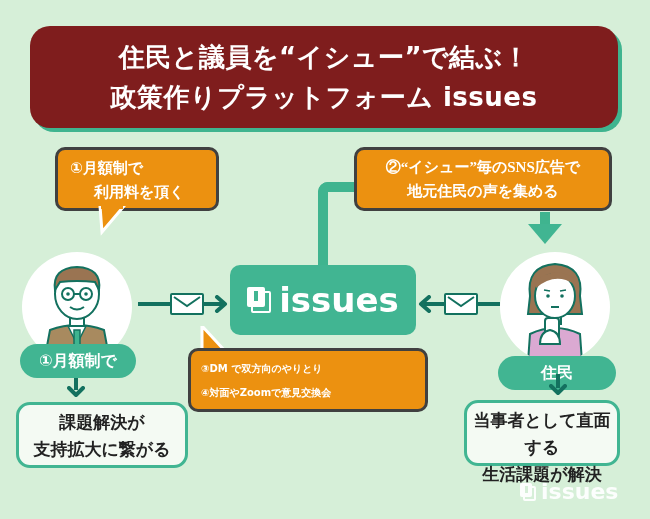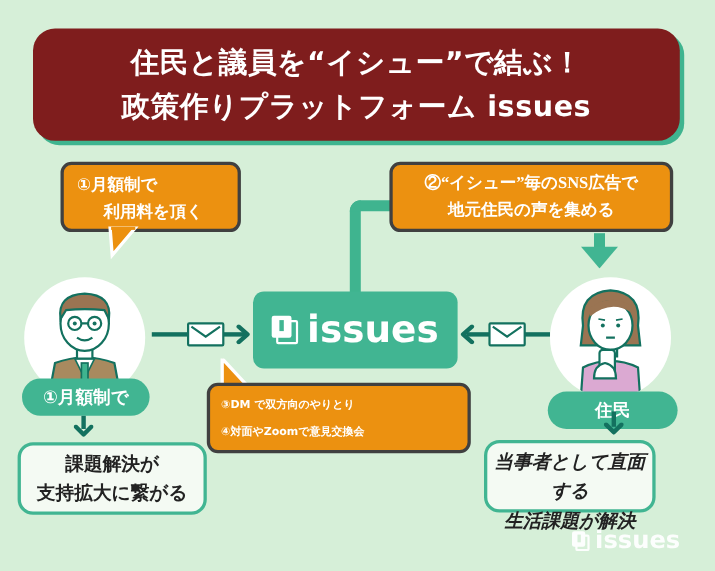--- a/index.html
+++ b/index.html
@@ -155,21 +155,21 @@
 </svg>
 <div class="abs result" style="left:16px; top:402px; width:172px; height:66px;">
   <div>課題解決が</div>
   <div>支持拡大に繋がる</div>
 </div>
 
 <div class="abs dark" style="left:556px; top:374px; width:4px; height:14px;"></div>
 <svg class="abs" style="left:549px; top:384px;" width="18" height="12">
   <polyline points="2,2 9,9 16,2" fill="none" stroke="#13715f" stroke-width="4" stroke-linecap="round" stroke-linejoin="round"></polyline>
 </svg>
-<div class="abs result" style="left:440px; top:400px; width:156px; height:66px;font-style:italic;">
+<div class="abs result" style="left:464px; top:400px; width:156px; height:66px;">
   <div>当事者として直面する</div>
   <div>生活課題が解決</div>
 </div>
 
 <div class="abs footer-logo">
   <span class="logo-mark">
       <span class="back"></span>
       <span class="front"></span>
     </span>
   <span>issues</span>

